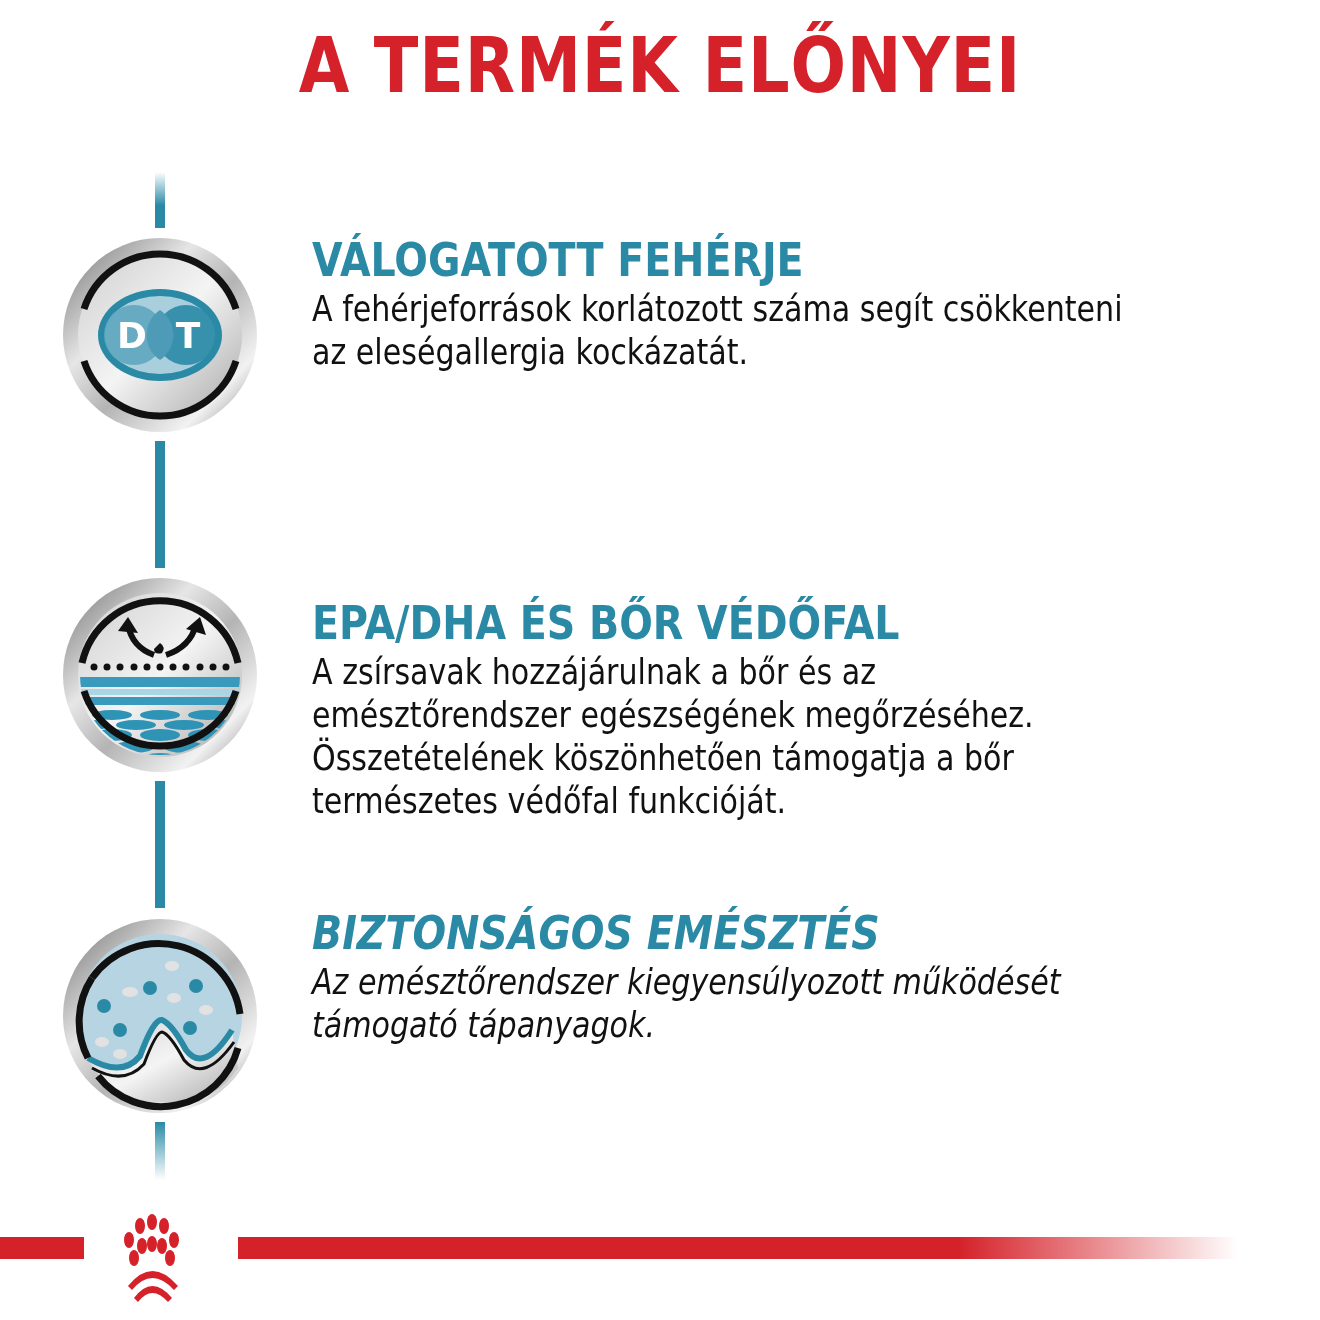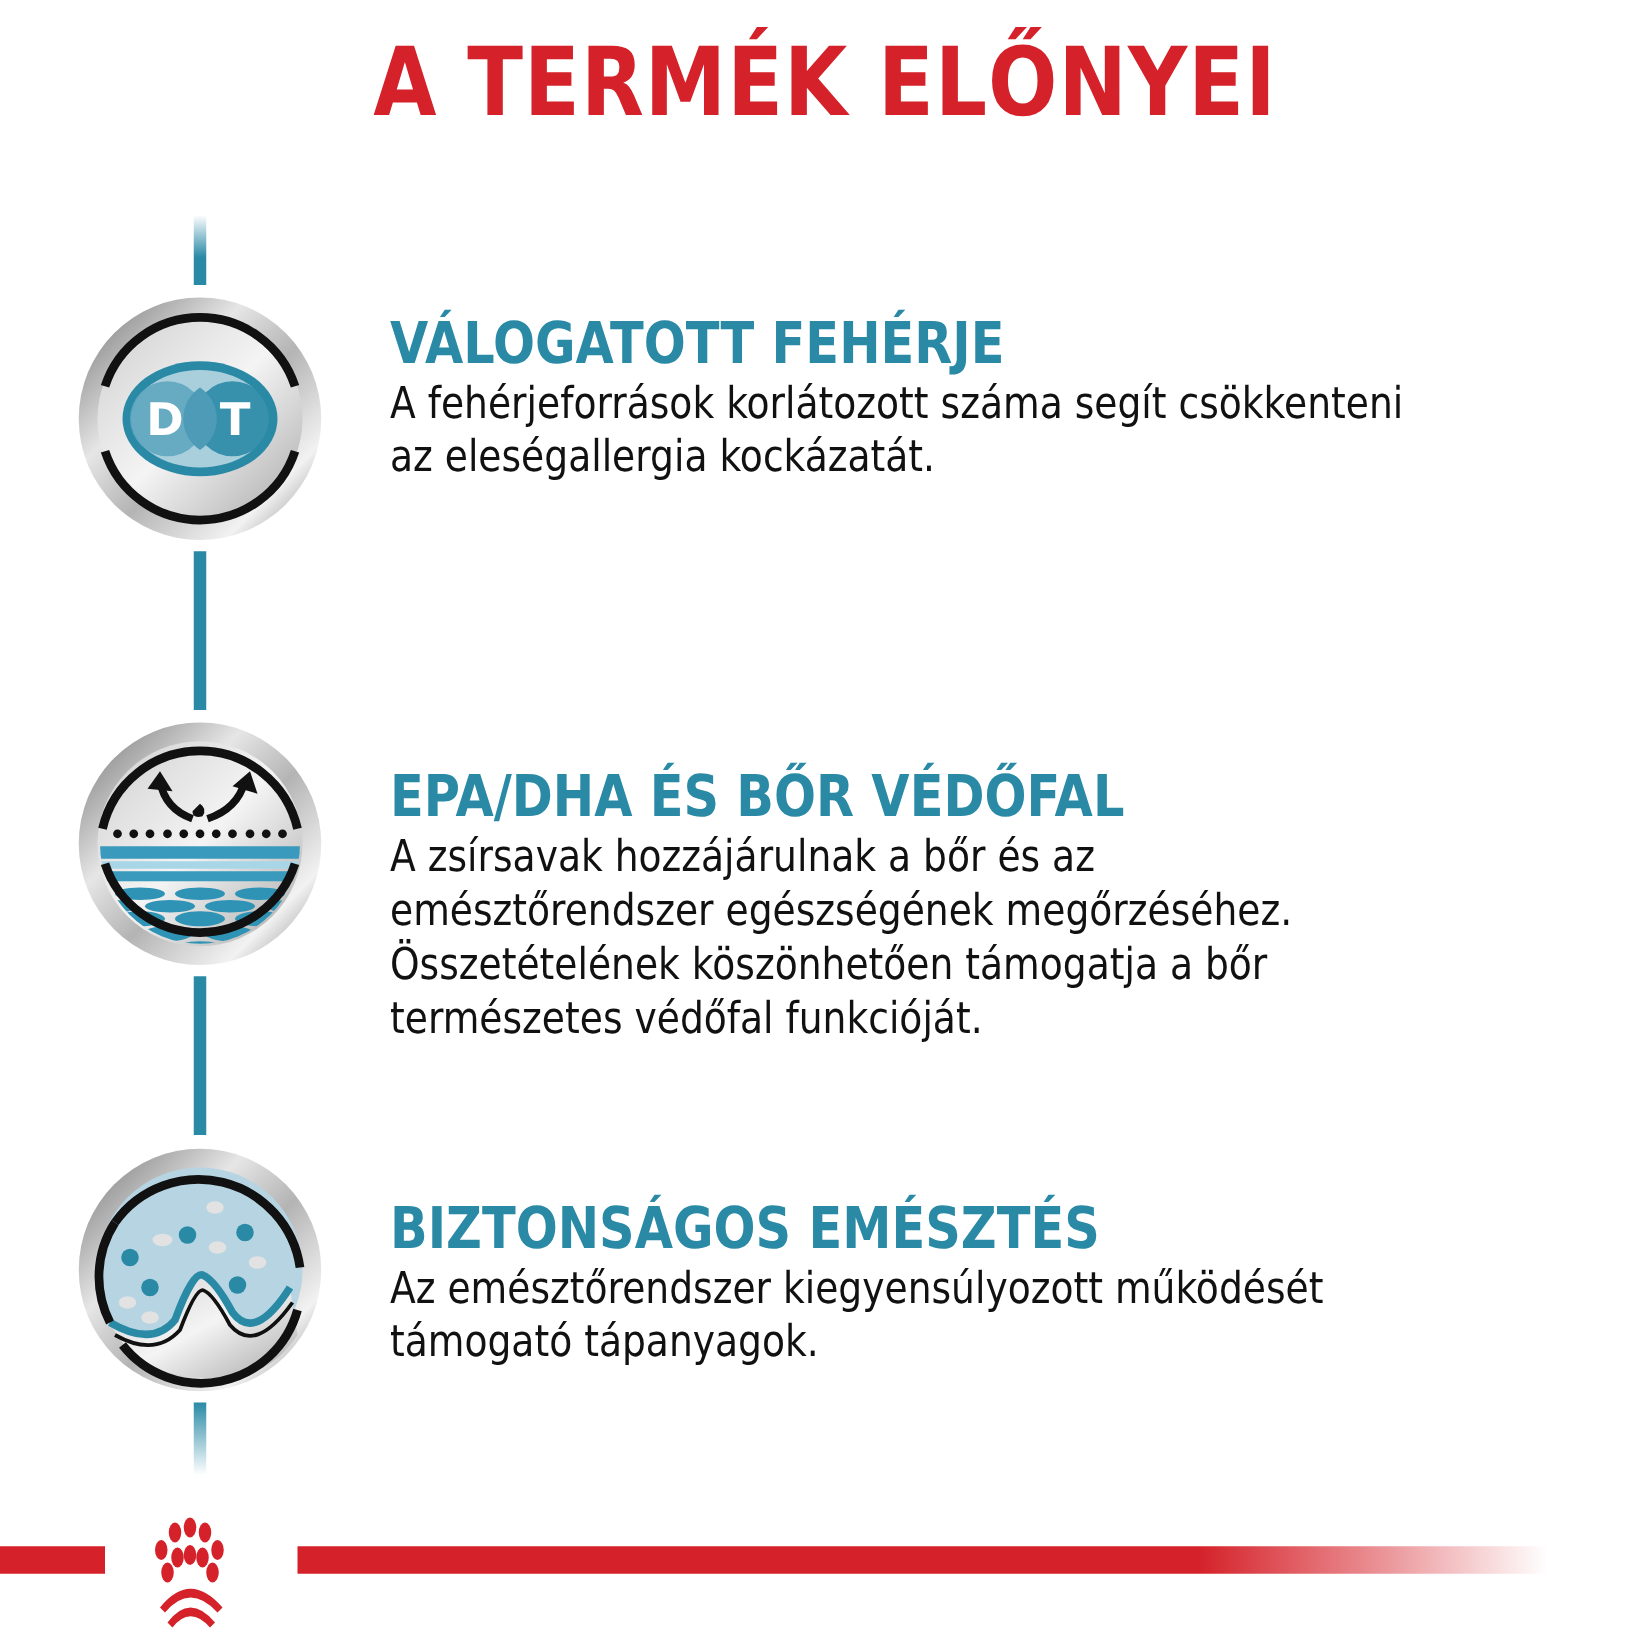--- a/index.html
+++ b/index.html
@@ -7,21 +7,21 @@
   .title {
     position:absolute; left:0; top:28px; width:1320px; text-align:center;
     font-family:"DejaVu Sans", sans-serif; font-weight:bold; font-size:76px;
     color:#d52129; letter-spacing:1px; transform:scaleX(0.86); transform-origin:center;
     line-height:1;
   }
   .vline { position:absolute; left:155px; width:10px; background:#2a8aa6; }
   .vline.fade-top { background:linear-gradient(to bottom, rgba(42,138,166,0) 0%, #2a8aa6 60%); }
   .vline.fade-bottom { background:linear-gradient(to bottom, #2a8aa6 0%, rgba(42,138,166,0) 100%); }
   .icon { position:absolute; left:62px; width:196px; height:196px; }
-  .benefit { position:absolute; left:312px; width:980px;margin-top:14px; }
+  .benefit { position:absolute; left:312px; width:980px; }
   .benefit h2 {
     margin:0; font-family:"DejaVu Sans", sans-serif; font-weight:bold; font-size:46px;
     color:#2a8aa6; line-height:56px; transform:scaleX(0.86); transform-origin:left; white-space:nowrap;
   }
   .benefit p {
     margin:0; font-family:"DejaVu Sans", sans-serif; font-size:35px; color:#111;
     line-height:43px; transform:scaleX(0.86); transform-origin:left; width:1140px;
   }
   .footer-bar { position:absolute; top:1237px; height:22px; }
   .bar-left { left:0; width:84px; background:#d52129; }
@@ -152,21 +152,21 @@
 </div>
 
 <div class="benefit" style="top:595px;">
   <h2>EPA/DHA ÉS BŐR VÉDŐFAL</h2>
   <p>A zsírsavak hozzájárulnak a bőr és az</p>
   <p>emésztőrendszer egészségének megőrzéséhez.</p>
   <p>Összetételének köszönhetően támogatja a bőr</p>
   <p>természetes védőfal funkcióját.</p>
 </div>
 
-<div class="benefit" style="top:940px;">
+<div class="benefit" style="top:905px;font-style:italic;">
   <h2>BIZTONSÁGOS EMÉSZTÉS</h2>
   <p>Az emésztőrendszer kiegyensúlyozott működését</p>
   <p>támogató tápanyagok.</p>
 </div>
 
 <div class="footer-bar bar-left"></div>
 <div class="footer-bar bar-right"></div>
 <svg class="crown" viewBox="0 0 148 96">
   <g fill="#d52129">
     <ellipse cx="52" cy="18" rx="5" ry="8"></ellipse>

